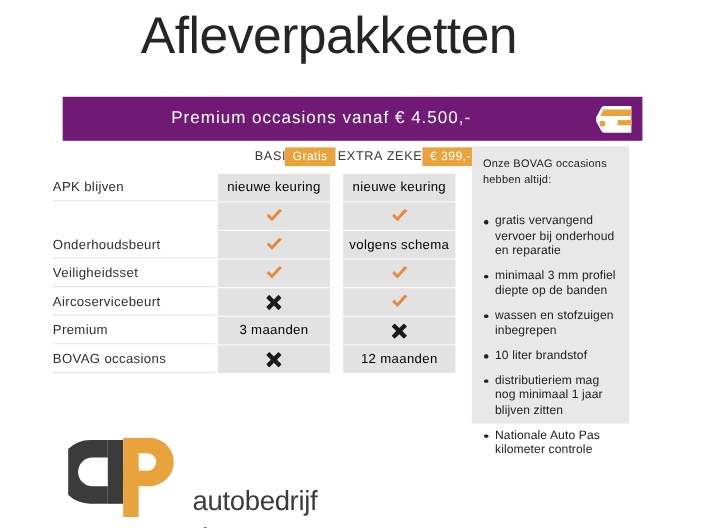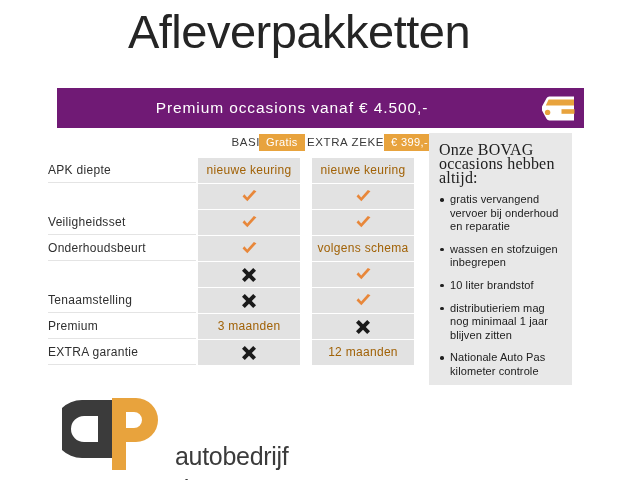--- a/index.html
+++ b/index.html
@@ -127,47 +127,46 @@
   }
   .cell {
     position: absolute;
     top: 0;
     width: 102px;
     height: 25px;
     line-height: 25px;
     text-align: center;
     background: #E2E2E2;
     font-size: 12px;
-    color: #a16207;
+    color: #000000;
     letter-spacing: 0.3px;
     white-space: nowrap;
   }
   .cell-1 { left: 151px; }
   .cell-2 { left: 265px; }
   .mark { display: inline-block; vertical-align: middle; }
   .mark svg { display: block; }
 
   
   #sidebar {
     position: absolute;
     left: 429px;
     top: 133px;
     width: 143px;
     height: 252px;
     background: #E8E8E8;
     box-sizing: border-box;
     padding: 10px 10px 0 10px;
   }
   #sidebar-title {
-    font-size: 16px;
+    font-size: 10px;
     color: #202020;
     line-height: 14px;
     letter-spacing: 0.2px;
-    margin-bottom: 8px;
-    font-family: Liberation Serif, serif;
+    margin-bottom: 24px;
   }
   .bullet {
     position: relative;
     padding-left: 11px;
     font-size: 11px;
     line-height: 13.6px;
     color: #202020;
     letter-spacing: 0.1px;
     margin-bottom: 9px;
   }
@@ -233,86 +232,79 @@
 
   <div class="thead">
     <div class="th-basis">BASIS</div>
     <div class="badge badge-gratis">Gratis</div>
     <div class="th-extra">EXTRA ZEKER</div>
     <div class="badge badge-prijs">€ 399,-</div>
   </div>
 
   <div id="table-body">
       <div class="trow">
-        <div class="rowlabel">APK diepte</div>
+        <div class="rowlabel">APK blijven</div>
         <div class="cell cell-1">nieuwe keuring</div>
         <div class="cell cell-2">nieuwe keuring</div>
       </div>
       <div class="trow">
         <div class="cell cell-1"><span class="mark"><svg viewBox="0 0 22 18" width="17" height="14">
               <path d="M2 8.2 L8.2 14.4 L20 1.6 L16.6 0 L8.0 9.6 L4.4 5.6 Z" fill="#E8873A"></path>
             </svg></span></div>
         <div class="cell cell-2"><span class="mark"><svg viewBox="0 0 22 18" width="17" height="14">
               <path d="M2 8.2 L8.2 14.4 L20 1.6 L16.6 0 L8.0 9.6 L4.4 5.6 Z" fill="#E8873A"></path>
             </svg></span></div>
       </div>
       <div class="trow">
+        <div class="rowlabel">Onderhoudsbeurt</div>
+        <div class="cell cell-1"><span class="mark"><svg viewBox="0 0 22 18" width="17" height="14">
+              <path d="M2 8.2 L8.2 14.4 L20 1.6 L16.6 0 L8.0 9.6 L4.4 5.6 Z" fill="#E8873A"></path>
+            </svg></span></div>
+        <div class="cell cell-2">volgens schema</div>
+      </div>
+      <div class="trow">
         <div class="rowlabel">Veiligheidsset</div>
         <div class="cell cell-1"><span class="mark"><svg viewBox="0 0 22 18" width="17" height="14">
               <path d="M2 8.2 L8.2 14.4 L20 1.6 L16.6 0 L8.0 9.6 L4.4 5.6 Z" fill="#E8873A"></path>
             </svg></span></div>
         <div class="cell cell-2"><span class="mark"><svg viewBox="0 0 22 18" width="17" height="14">
               <path d="M2 8.2 L8.2 14.4 L20 1.6 L16.6 0 L8.0 9.6 L4.4 5.6 Z" fill="#E8873A"></path>
             </svg></span></div>
       </div>
       <div class="trow">
-        <div class="rowlabel">Onderhoudsbeurt</div>
-        <div class="cell cell-1"><span class="mark"><svg viewBox="0 0 22 18" width="17" height="14">
-              <path d="M2 8.2 L8.2 14.4 L20 1.6 L16.6 0 L8.0 9.6 L4.4 5.6 Z" fill="#E8873A"></path>
-            </svg></span></div>
-        <div class="cell cell-2">volgens schema</div>
-      </div>
-      <div class="trow">
-        <div class="cell cell-1"><span class="mark"><svg viewBox="0 0 18 18" width="14" height="14">
-              <path d="M3.6 0 L9 5.4 L14.4 0 L18 3.6 L12.6 9 L18 14.4 L14.4 18 L9 12.6 L3.6 18 L0 14.4 L5.4 9 L0 3.6 Z" fill="#1A1A1A"></path>
-            </svg></span></div>
-        <div class="cell cell-2"><span class="mark"><svg viewBox="0 0 22 18" width="17" height="14">
-              <path d="M2 8.2 L8.2 14.4 L20 1.6 L16.6 0 L8.0 9.6 L4.4 5.6 Z" fill="#E8873A"></path>
-            </svg></span></div>
-      </div>
-      <div class="trow">
-        <div class="rowlabel">Tenaamstelling</div>
+        <div class="rowlabel">Aircoservicebeurt</div>
         <div class="cell cell-1"><span class="mark"><svg viewBox="0 0 18 18" width="14" height="14">
               <path d="M3.6 0 L9 5.4 L14.4 0 L18 3.6 L12.6 9 L18 14.4 L14.4 18 L9 12.6 L3.6 18 L0 14.4 L5.4 9 L0 3.6 Z" fill="#1A1A1A"></path>
             </svg></span></div>
         <div class="cell cell-2"><span class="mark"><svg viewBox="0 0 22 18" width="17" height="14">
               <path d="M2 8.2 L8.2 14.4 L20 1.6 L16.6 0 L8.0 9.6 L4.4 5.6 Z" fill="#E8873A"></path>
             </svg></span></div>
       </div>
       <div class="trow">
         <div class="rowlabel">Premium</div>
         <div class="cell cell-1">3 maanden</div>
         <div class="cell cell-2"><span class="mark"><svg viewBox="0 0 18 18" width="14" height="14">
               <path d="M3.6 0 L9 5.4 L14.4 0 L18 3.6 L12.6 9 L18 14.4 L14.4 18 L9 12.6 L3.6 18 L0 14.4 L5.4 9 L0 3.6 Z" fill="#1A1A1A"></path>
             </svg></span></div>
       </div>
       <div class="trow">
-        <div class="rowlabel">EXTRA garantie</div>
+        <div class="rowlabel">BOVAG occasions</div>
         <div class="cell cell-1"><span class="mark"><svg viewBox="0 0 18 18" width="14" height="14">
               <path d="M3.6 0 L9 5.4 L14.4 0 L18 3.6 L12.6 9 L18 14.4 L14.4 18 L9 12.6 L3.6 18 L0 14.4 L5.4 9 L0 3.6 Z" fill="#1A1A1A"></path>
             </svg></span></div>
         <div class="cell cell-2">12 maanden</div>
       </div>
     </div>
 </div>
 
 <div id="sidebar">
   <div id="sidebar-title">Onze BOVAG occasions hebben altijd:</div>
   <div id="sidebar-bullets">
       <div class="bullet">gratis vervangend vervoer bij onderhoud en reparatie</div>
+      <div class="bullet">minimaal 3 mm profiel diepte op de banden</div>
       <div class="bullet">wassen en stofzuigen inbegrepen</div>
       <div class="bullet">10 liter brandstof</div>
       <div class="bullet">distributieriem mag nog minimaal 1 jaar blijven zitten</div>
       <div class="bullet">Nationale Auto Pas kilometer controle</div>
     </div>
 </div>
 
 <div id="logo">
   <div id="logo-mark">
     <svg viewBox="0 0 112 72" width="112" height="72" aria-hidden="true">

